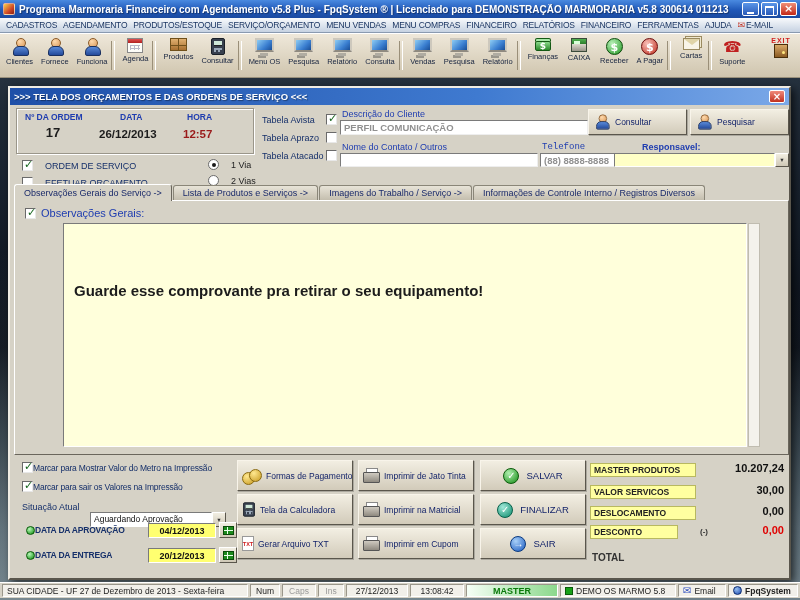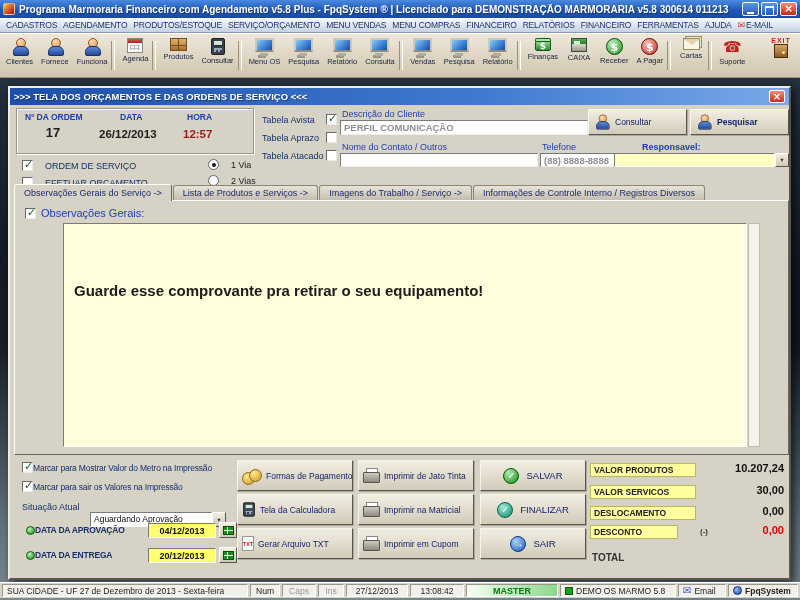--- a/index.html
+++ b/index.html
@@ -404,29 +404,29 @@
         </div>
           <div class="tabela-row">
           <span class="tabela-label">Tabela Atacado</span>
           <span class="checkbox"></span>
         </div>
         </div>
 
       <span class="lbl abs" style="left:332px;top:21px;font-size:9px;">Descrição do Cliente</span>
       <input class="tf gray abs" style="left: 330px; top: 32px; width: 248px; height: 15px;" value="PERFIL COMUNICAÇÃO">
       <span class="lbl abs" style="left:332px;top:54px;font-size:9px;">Nome do Contato / Outros</span>
-      <span class="lbl abs" style="left:532px;top:54px;font-size:9px;">Telefone</span>
+      <span class="lbl abs" style="left:532px;top:54px;font-size:9px;font-family:Liberation Mono, monospace;">Telefone</span>
       <input class="tf abs" style="left: 330px; top: 65px; width: 198px; height: 14px;" value="">
       <input class="tf gray abs" style="left: 530px; top: 65px; width: 104px; height: 14px;" value="(88) 8888-8888">
 
       <div class="pbtn" style="left:578px;top:21px;width:99px;height:26px;">
         <span class="i-person" style="transform:scale(.85);"></span>
         <span>Consultar</span>
       </div>
-      <div class="pbtn" style="left:680px;top:21px;width:99px;height:26px;font-weight:bold;">
+      <div class="pbtn" style="left:680px;top:21px;width:99px;height:26px;">
         <span class="i-person" style="transform:scale(.85);"></span>
         <span>Pesquisar</span>
       </div>
       <span class="lbl b abs" style="left:632px;top:54px;font-size:9px;">Responsavel:</span>
       <div class="combo" style="left:604px;top:65px;width:175px;height:14px;">
         <span class="combo-field yellow"></span>
         <span class="combo-btn">▼</span>
       </div>
 
       <div class="tabs">
@@ -529,21 +529,21 @@
           </span>
         <span>FINALIZAR</span>
       </div>
       <div class="pbtn center" style="left:470px;top:440px;width:106px;height:31px;">
         <span class="orb blue">
             <i>→</i>
           </span>
         <span>SAIR</span>
       </div>
 
-      <div class="chip" style="left:580px;top:375px;">VALOR PRODUTOS</div>
+      <div class="chip" style="left:580px;top:375px;">MASTER PRODUTOS</div>
       <span class="tot-val" style="top:374px;">10.207,24</span>
       <div class="chip" style="left:580px;top:397px;">VALOR SERVICOS</div>
       <span class="tot-val" style="top:396px;">30,00</span>
       <div class="chip" style="left:580px;top:418px;">DESLOCAMENTO</div>
       <span class="tot-val" style="top:417px;">0,00</span>
       <div class="chip" style="left:580px;top:437px;width:88px;">DESCONTO</div>
       <span class="tot-minus" style="top:439px;">(-)</span>
       <span class="tot-val red" style="top:436px;left:706px;width:68px;">0,00</span>
       <span class="total-label" style="left:582px;top:464px;">TOTAL</span>
 

